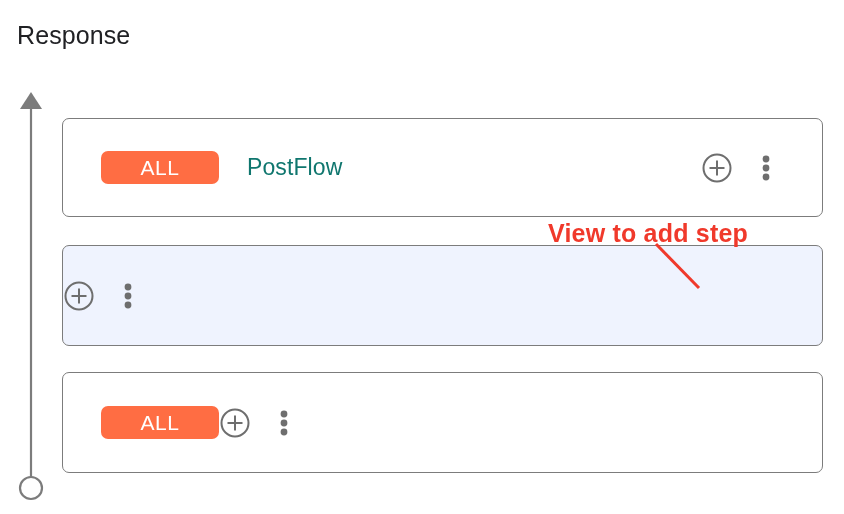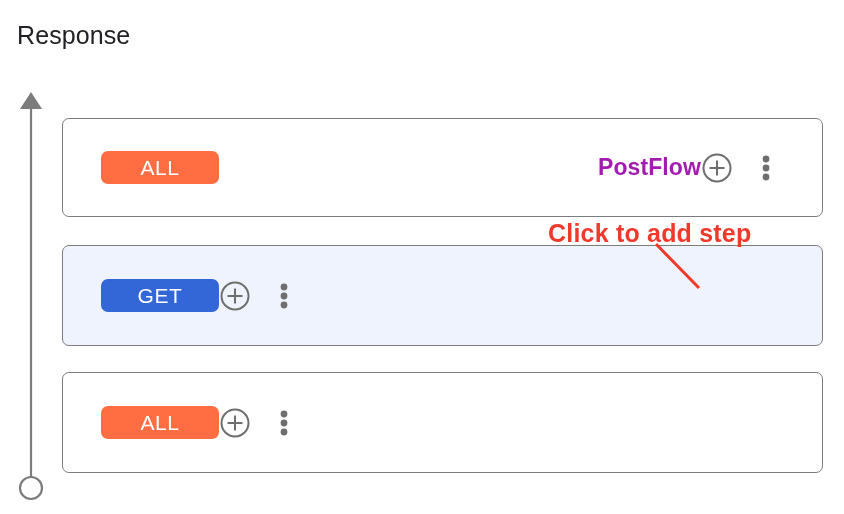--- a/index.html
+++ b/index.html
@@ -82,26 +82,25 @@
     font-weight: 400;
     box-sizing: border-box;
     flex: 0 0 auto;
   }
   .badge.method-all { background: #ff6d43; }
   .badge.method-get { background: #3366d6; }
 
   .step-label {
     margin-left: 28px;
     font-size: 23px;
-    color: #a21caf;
-    font-weight: 700;
+    color: #0f766e;
+    font-weight: 400;
     letter-spacing: 0.1px;
     white-space: nowrap;
     flex: 1 1 auto;
-    text-align: right;
   }
 
   .row-actions {
     display: flex;
     align-items: center;
     flex: 0 0 auto;
     margin-right: 44px;
   }
 
   .icon-add {
@@ -175,21 +174,20 @@
             <circle cx="12" cy="16" r="3.4" fill="#6e6e6e"></circle>
             <circle cx="12" cy="25" r="3.4" fill="#6e6e6e"></circle>
           </svg>
         </div>
       </div>
     </div>
   </div>
 
   <div class="step-card row-2">
     <div class="step-inner">
-      <div class="badge method-get">GET</div>
       <div class="row-actions">
         <div class="icon-add">
           <svg width="32" height="32" viewBox="0 0 32 32" xmlns="http://www.w3.org/2000/svg">
             <circle cx="16" cy="16" r="13.5" fill="none" stroke="#6e6e6e" stroke-width="2"></circle>
             <line x1="16" y1="8.5" x2="16" y2="23.5" stroke="#6e6e6e" stroke-width="2"></line>
             <line x1="8.5" y1="16" x2="23.5" y2="16" stroke="#6e6e6e" stroke-width="2"></line>
           </svg>
         </div>
         <div class="icon-more">
           <svg width="24" height="32" viewBox="0 0 24 32" xmlns="http://www.w3.org/2000/svg">
@@ -217,20 +215,20 @@
           <svg width="24" height="32" viewBox="0 0 24 32" xmlns="http://www.w3.org/2000/svg">
             <circle cx="12" cy="7" r="3.4" fill="#6e6e6e"></circle>
             <circle cx="12" cy="16" r="3.4" fill="#6e6e6e"></circle>
             <circle cx="12" cy="25" r="3.4" fill="#6e6e6e"></circle>
           </svg>
         </div>
       </div>
     </div>
   </div>
 
-  <div class="annotation-text">Click to add step</div>
+  <div class="annotation-text">View to add step</div>
   <div class="annotation-arrow">
     <svg width="70" height="62" viewBox="0 0 70 62" xmlns="http://www.w3.org/2000/svg">
       <line x1="11" y1="6" x2="54" y2="50" stroke="#f0392b" stroke-width="3"></line>
     </svg>
   </div>
 
 </div>
 
 </body></html>

